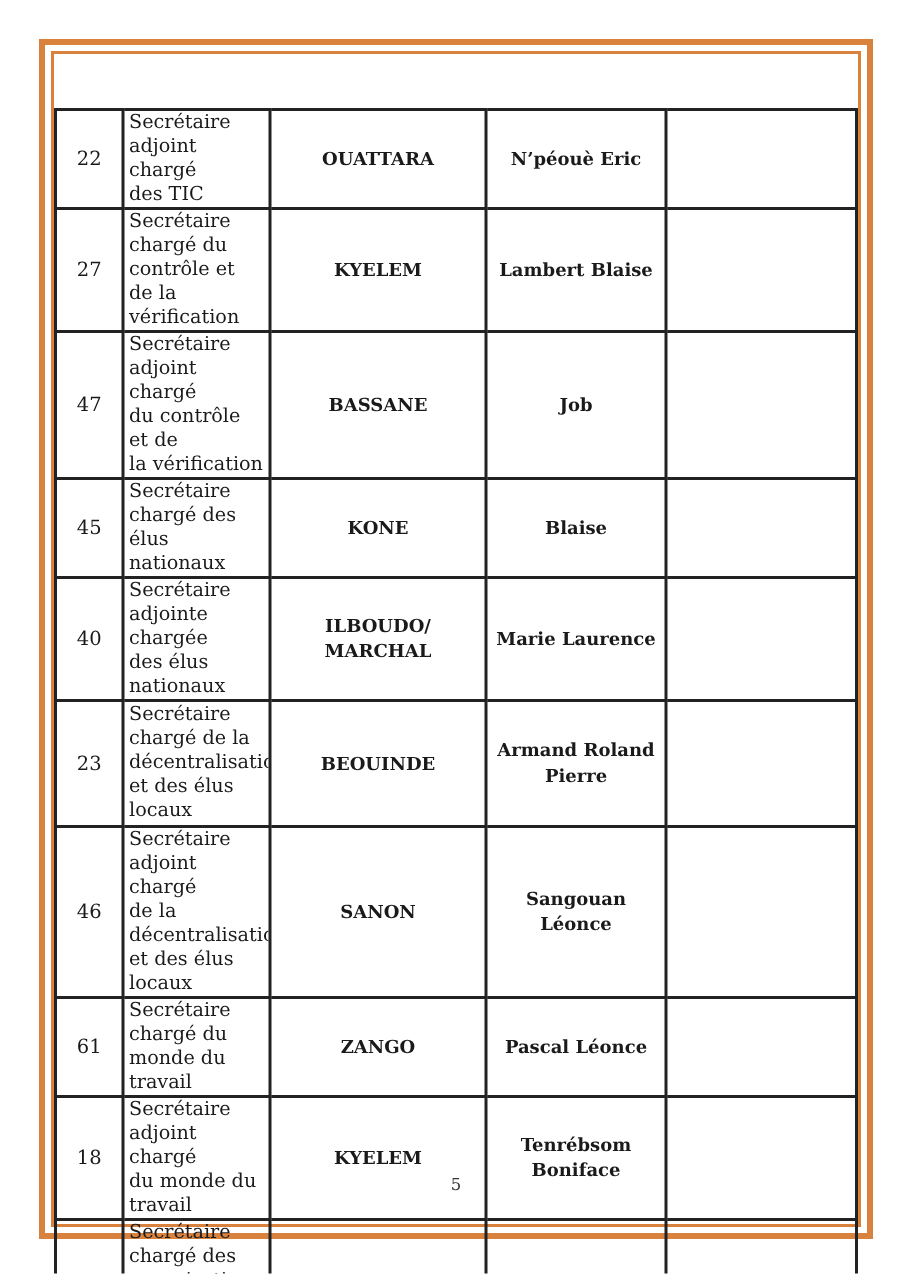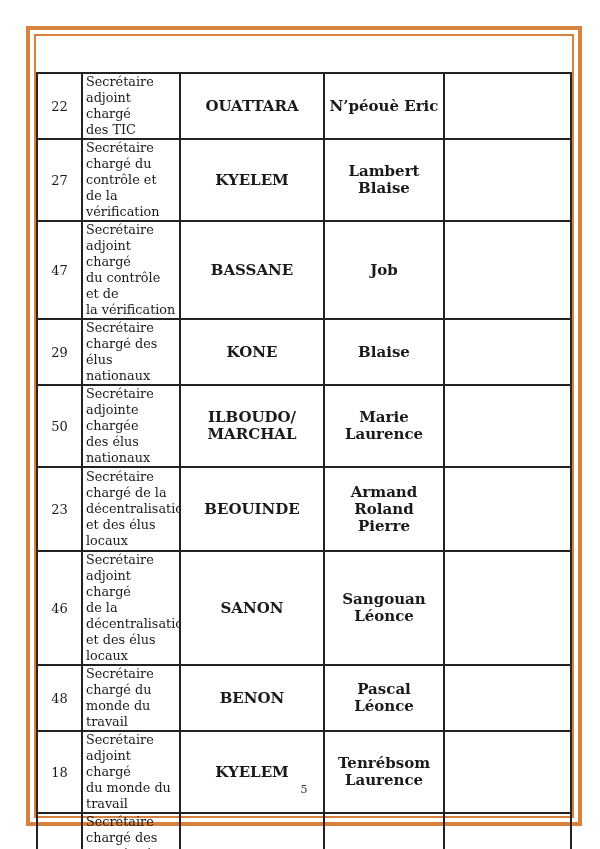--- a/index.html
+++ b/index.html
@@ -54,21 +54,21 @@
   td.c-title {
     text-align: left;
     font-size: 12.8px;
     line-height: 16px;
     white-space: pre-line;
     padding-left: 5px;
   }
   td.c-surname, td.c-firstname {
     text-align: center;
     font-weight: bold;
-    font-size: 15px;
+    font-size: 12px;
     line-height: 17px;
     white-space: pre-line;
   }
   td.c-extra {
     border-right: none;
   }
   .page-number {
     position: absolute;
     left: 0;
     right: 0;
@@ -116,30 +116,30 @@
           <td class="c-num">47</td>
           <td class="c-title">Secrétaire
 adjoint chargé
 du contrôle et de
 la vérification</td>
           <td class="c-surname">BASSANE</td>
           <td class="c-firstname">Job</td>
           <td class="c-extra"></td>
         </tr>
         <tr style="height:55px">
-          <td class="c-num">29</td>
+          <td class="c-num">45</td>
           <td class="c-title">Secrétaire
 chargé des élus
 nationaux</td>
           <td class="c-surname">KONE</td>
           <td class="c-firstname">Blaise</td>
           <td class="c-extra"></td>
         </tr>
         <tr style="height:70px">
-          <td class="c-num">50</td>
+          <td class="c-num">40</td>
           <td class="c-title">Secrétaire
 adjointe chargée
 des élus
 nationaux</td>
           <td class="c-surname">ILBOUDO/
 MARCHAL</td>
           <td class="c-firstname">Marie Laurence</td>
           <td class="c-extra"></td>
         </tr>
         <tr style="height:84px">
@@ -161,37 +161,37 @@
 de la
 décentralisation
 et des élus
 locaux</td>
           <td class="c-surname">SANON</td>
           <td class="c-firstname">Sangouan
 Léonce</td>
           <td class="c-extra"></td>
         </tr>
         <tr style="height:57px">
-          <td class="c-num">48</td>
+          <td class="c-num">61</td>
           <td class="c-title">Secrétaire
 chargé du
 monde du travail</td>
-          <td class="c-surname">BENON</td>
+          <td class="c-surname">ZANGO</td>
           <td class="c-firstname">Pascal Léonce</td>
           <td class="c-extra"></td>
         </tr>
         <tr style="height:70px">
           <td class="c-num">18</td>
           <td class="c-title">Secrétaire
 adjoint chargé
 du monde du
 travail</td>
           <td class="c-surname">KYELEM</td>
           <td class="c-firstname">Tenrébsom
-Laurence</td>
+Boniface</td>
           <td class="c-extra"></td>
         </tr>
         <tr style="height:66px">
           <td class="c-num">35</td>
           <td class="c-title">Secrétaire
 chargé des
 organisations de
 la société civile</td>
           <td class="c-surname">MOSSE</td>
           <td class="c-firstname">Abdoulaye</td>

